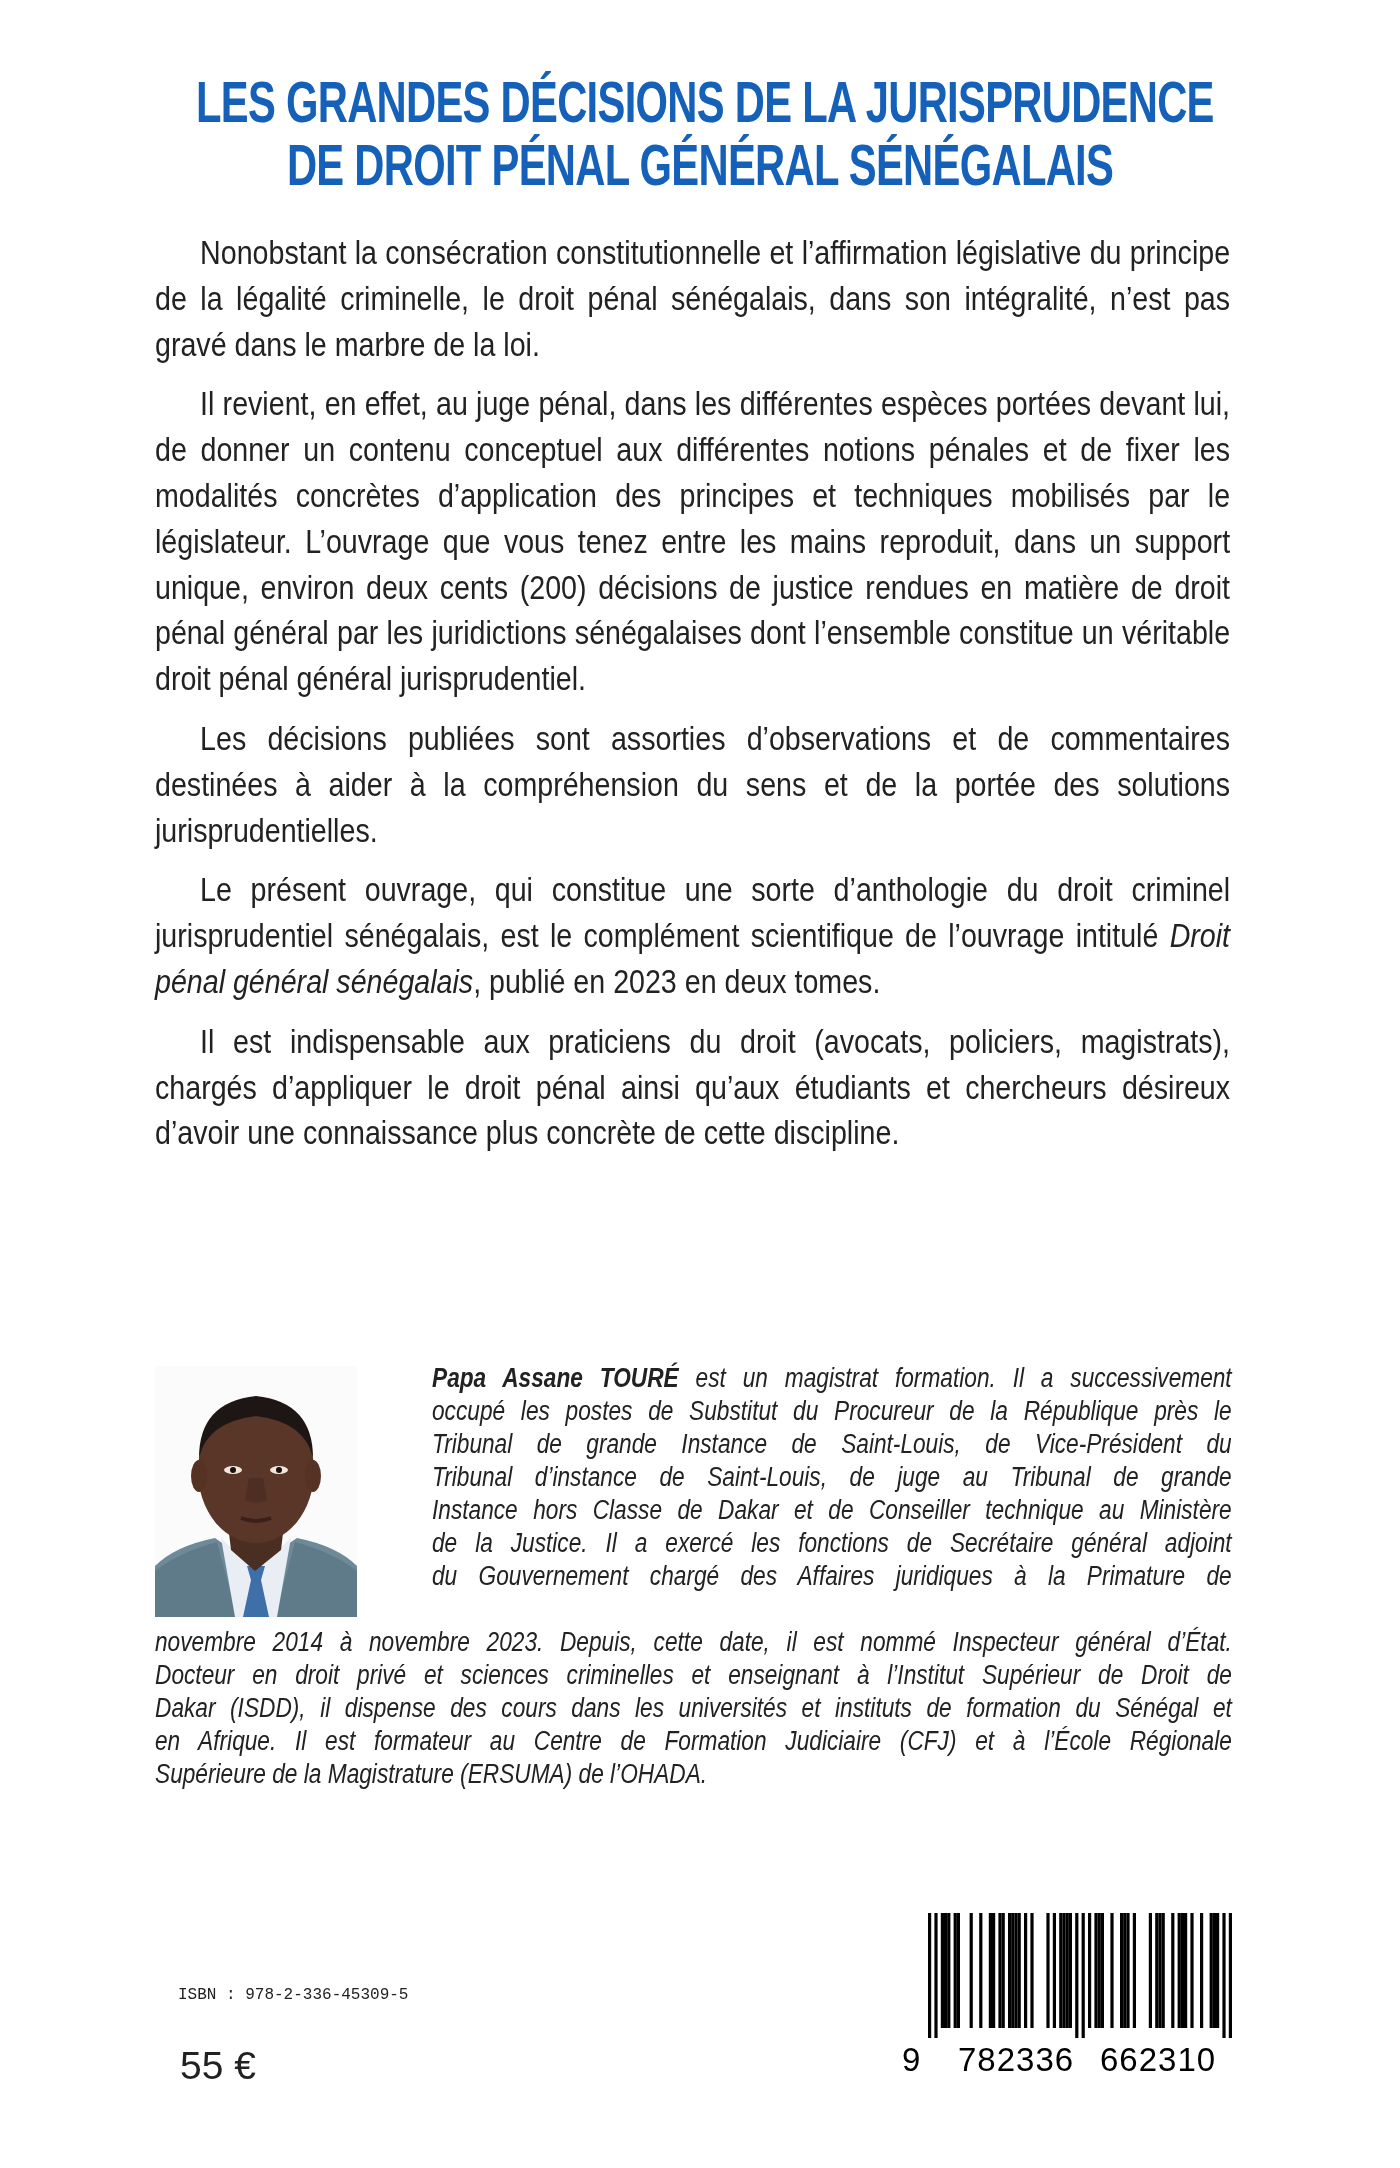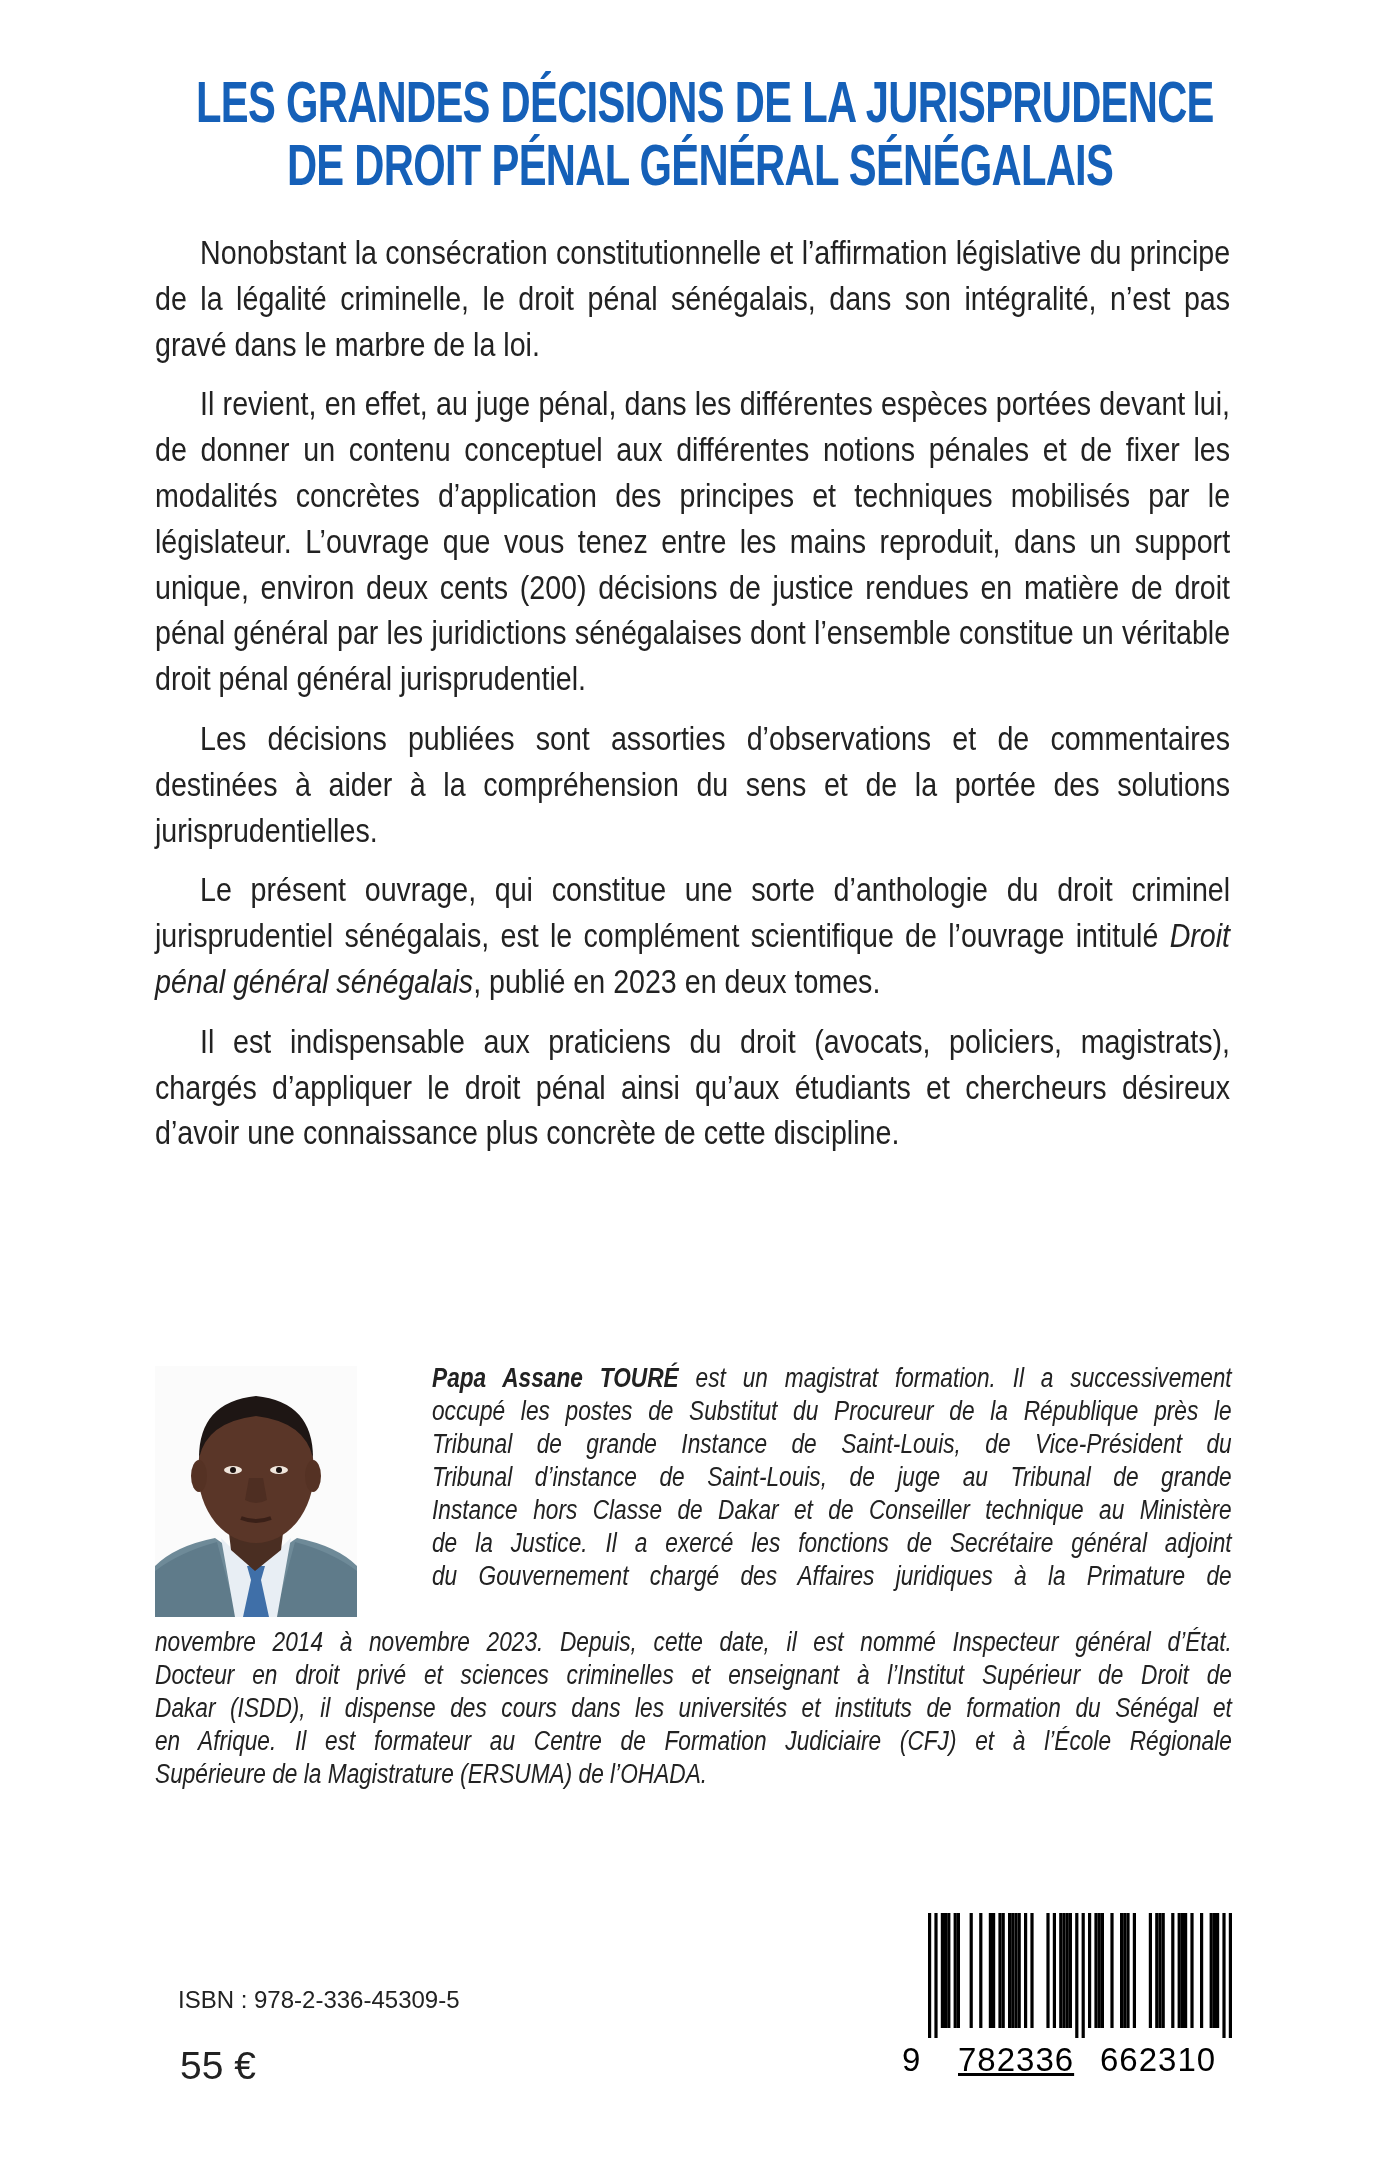--- a/index.html
+++ b/index.html
@@ -41,21 +41,21 @@
     color: #222222;
   }
   .bio-top .jl { display: block; text-align: justify; text-align-last: justify; }
   .bio-bottom .jl { display: block; text-align: justify; text-align-last: justify; }
   .bio-bottom .jl.last { text-align-last: left; }
   .author-name { font-weight: 700; }
 
   
   .isbn {
     position: absolute; left: 178px; top: 1982px;
-    font-family: Liberation Sans, sans-serif; font-size: 24px; color: #222222; white-space: nowrap;
+    font-family: Liberation Mono, monospace; font-size: 16px; color: #222222; white-space: nowrap;
   }
   .price {
     position: absolute; left: 180px; top: 2040px;
     font-family: "Liberation Sans", sans-serif; font-size: 39px; color: #222222; white-space: nowrap;
   }
   .barcode { position: absolute; left: 900px; top: 1900px; width: 345px; height: 170px; background: #ffffff; }
   .barcode-digits {
     position: absolute; font-family: "Liberation Sans", sans-serif; font-size: 33px; color: #000; white-space: nowrap; line-height: 1;
   }
 </style>
@@ -177,17 +177,17 @@
         <rect x="284.0" y="9" width="3.2" height="115" fill="#000"></rect>
         <rect x="290.4" y="9" width="3.2" height="115" fill="#000"></rect>
         <rect x="300.0" y="9" width="3.2" height="115" fill="#000"></rect>
         <rect x="309.6" y="9" width="3.2" height="115" fill="#000"></rect>
         <rect x="312.8" y="9" width="3.2" height="115" fill="#000"></rect>
         <rect x="316.0" y="9" width="3.2" height="115" fill="#000"></rect>
         <rect x="322.4" y="9" width="3.2" height="125" fill="#000"></rect>
         <rect x="328.8" y="9" width="3.2" height="125" fill="#000"></rect>
       </svg>
     <span class="barcode-digits" style="left:2px;top:139px;">9</span>
-    <span class="barcode-digits" style="left:58px;top:139px;letter-spacing:1px;text-decoration:underline;">782336</span>
+    <span class="barcode-digits" style="left:58px;top:139px;letter-spacing:1px;">782336</span>
     <span class="barcode-digits" style="left:200px;top:139px;letter-spacing:1px;">662310</span>
   </div>
 
 </div>
 
 </body></html>

